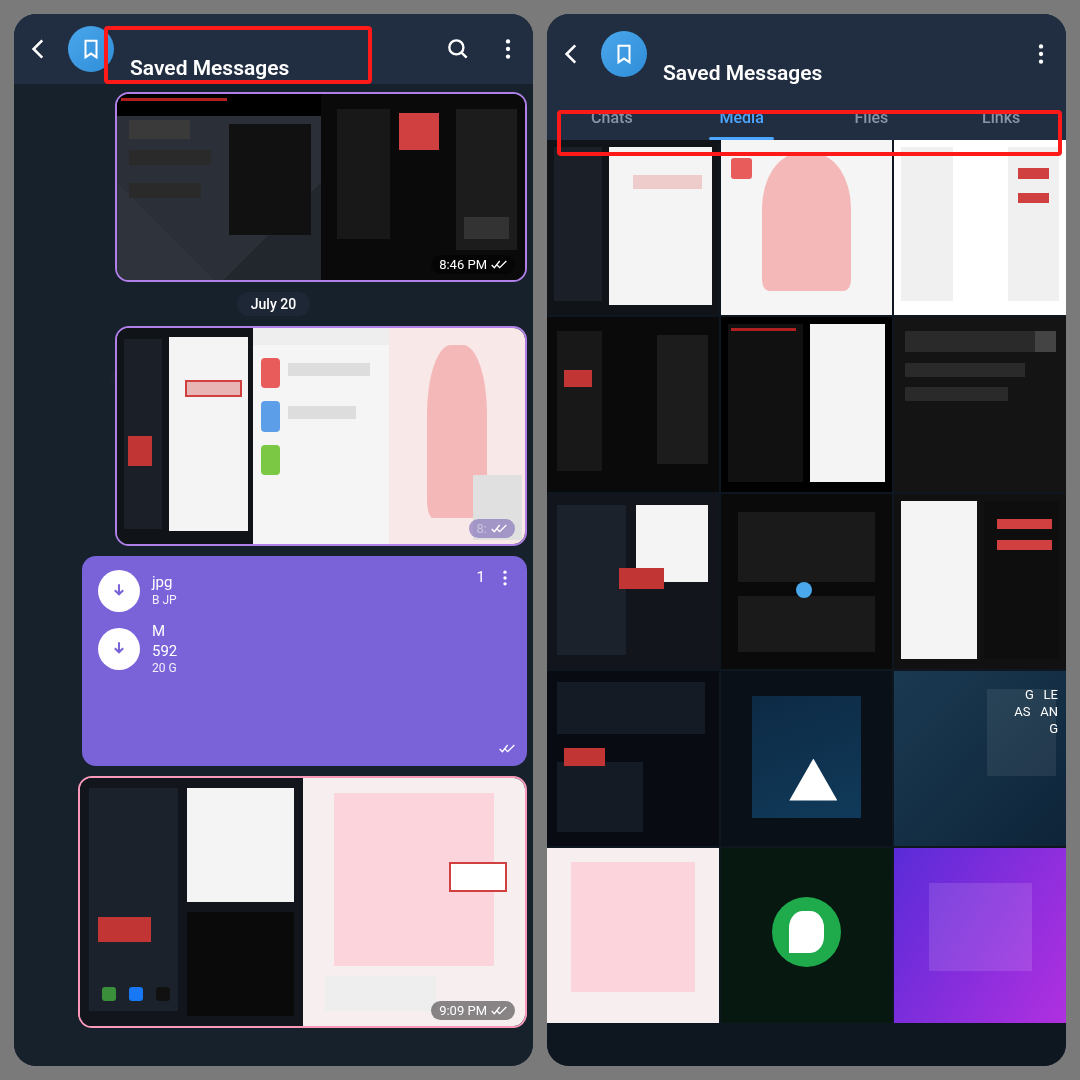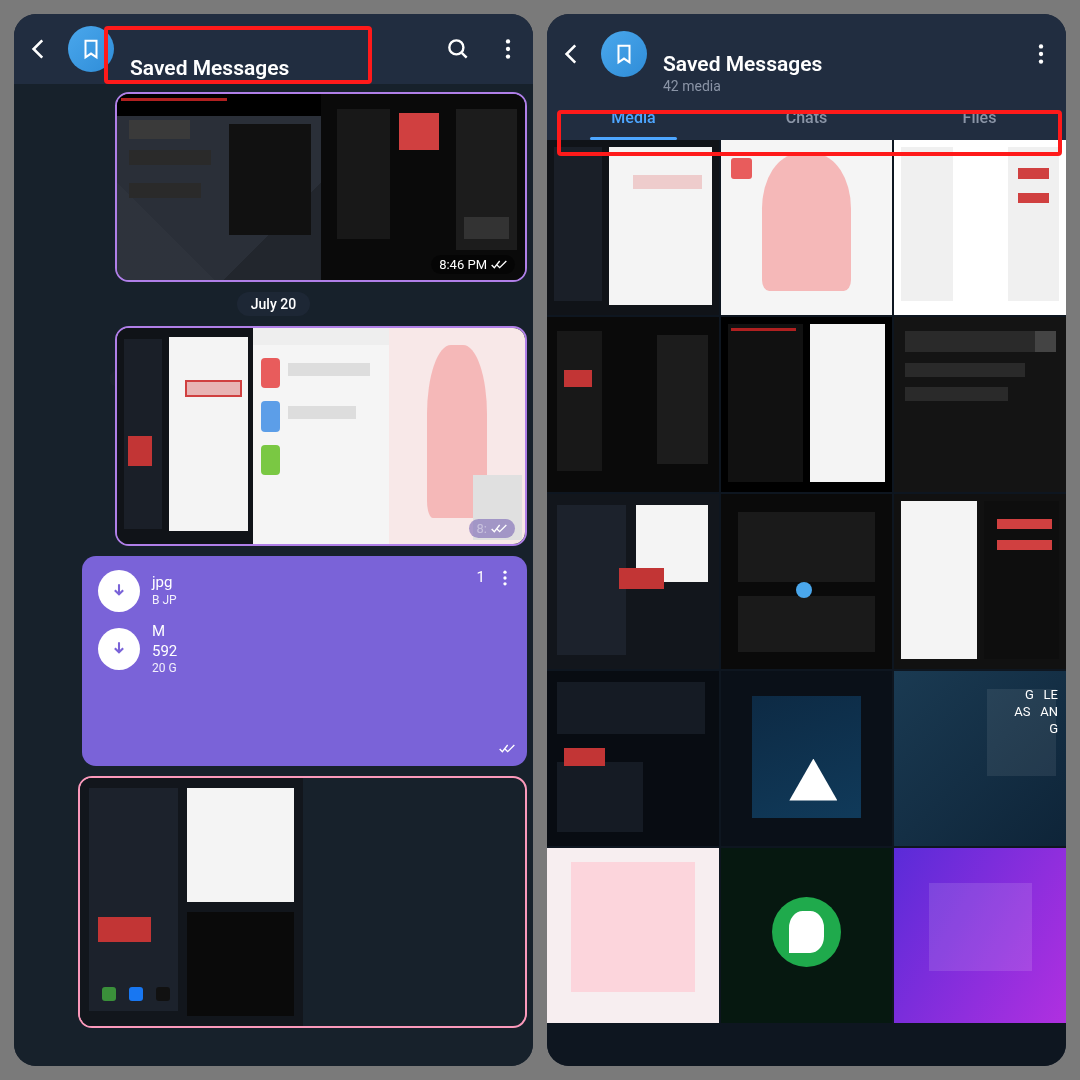--- a/index.html
+++ b/index.html
@@ -258,50 +258,63 @@
       <div class="thumb">
         <div class="pk" style="inset:0;background:#12161c"></div>
         <div class="pk" style="left:4%;top:4%;width:40%;height:90%;background:#1c222c"></div>
         <div class="pk" style="left:8%;top:56%;width:24%;height:10%;background:#c23535"></div>
         <div class="pk" style="right:4%;top:4%;width:48%;height:46%;background:#f4f4f4"></div>
         <div class="pk" style="right:4%;bottom:4%;width:48%;height:42%;background:#0a0a0a"></div>
         <div class="pk" style="left:10%;bottom:10%;width:14px;height:14px;background:#3a8f3a;border-radius:3px"></div>
         <div class="pk" style="left:22%;bottom:10%;width:14px;height:14px;background:#1877f2;border-radius:3px"></div>
         <div class="pk" style="left:34%;bottom:10%;width:14px;height:14px;background:#111;border-radius:3px"></div>
       </div>
+      <div class="thumb">
+        <div class="pk" style="inset:0;background:#f7eef0"></div>
+        <div class="pk" style="left:14%;top:6%;width:72%;height:70%;background:#fcd5dc"></div>
+        <div class="pk" style="right:8%;top:34%;width:26%;height:12%;background:#fff;border:2px solid #d04040"></div>
+        <div class="pk" style="left:10%;bottom:6%;width:50%;height:14%;background:#eee"></div>
+        <div class="timestamp">
+          <span>9:09 PM</span>
+          <svg class="checks" viewBox="0 0 24 14" fill="none" stroke="#fff" stroke-width="2">
+              <path d="M1 7l4 4L13 1"></path>
+              <path d="M9 7l4 4L23 1"></path>
+            </svg>
+        </div>
+      </div>
     </div>
   </div>
 </div>
 
 <div class="phone header-right">
   <div class="header">
     <svg class="back-icon" viewBox="0 0 24 24" fill="none" stroke="currentColor" stroke-width="2.4">
         <path d="M15 4l-8 8 8 8"></path>
       </svg>
     <div class="bookmark-circle">
       <svg class="bookmark-icon" viewBox="0 0 24 24" fill="none" stroke="currentColor" stroke-width="2.2">
           <path d="M6 3h12v18l-6-4-6 4V3z"></path>
         </svg>
     </div>
     <div class="title-block">
       <div class="title">Saved Messages</div>
-      <div class="subtitle">42 media</div>
     </div>
     <svg class="icon-btn" viewBox="0 0 24 24" fill="currentColor">
         <circle cx="12" cy="5" r="2"></circle>
         <circle cx="12" cy="12" r="2"></circle>
         <circle cx="12" cy="19" r="2"></circle>
       </svg>
   </div>
 
   <div class="highlight-box hl-right"></div>
   <div class="tabs">
+    <div class="tab">Chats</div>
     <div class="tab active">Media</div>
-    <div class="tab">Chats</div>
     <div class="tab">Files</div>
+    <div class="tab">Links</div>
   </div>
 
   <div class="media-grid">
     <div class="media-cell">
       <div class="pk" style="inset:0;background:#101318"></div>
       <div class="pk" style="left:4%;top:4%;width:28%;height:88%;background:#1a1f28"></div>
       <div class="pk" style="right:4%;top:4%;width:60%;height:90%;background:#f4f4f4"></div>
       <div class="pk" style="right:10%;top:20%;width:40%;height:8%;background:#ecc"></div>
     </div>
     <div class="media-cell">

